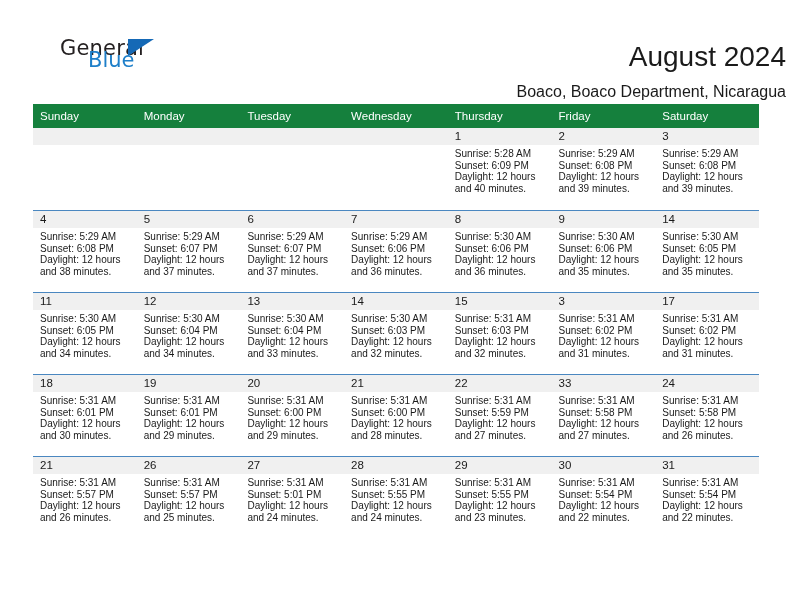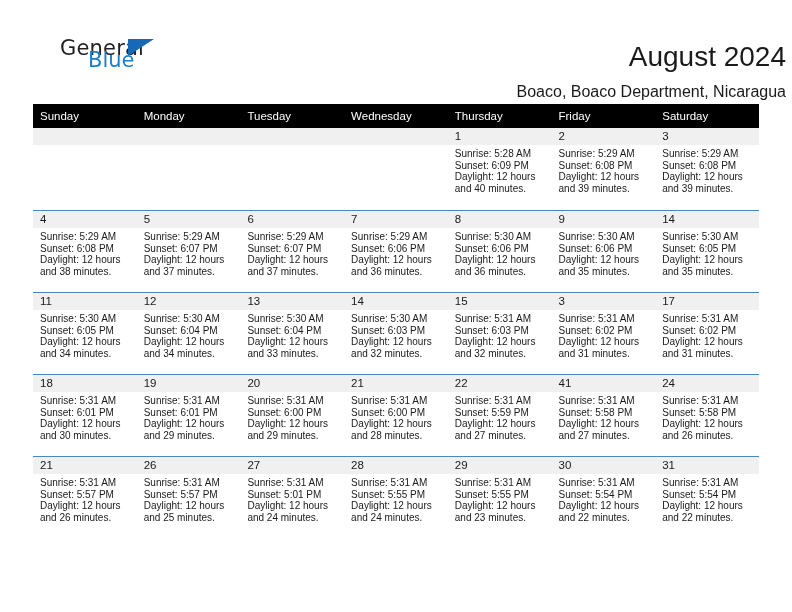--- a/index.html
+++ b/index.html
@@ -86,21 +86,21 @@
   
   .calendar {
     position: absolute;
     left: 33px;
     top: 104px;
     width: 726px;
     border-collapse: collapse;
     table-layout: fixed;
   }
   .calendar th {
-    background: #000000;
+    background: #15803d;
     color: #ffffff;
     font-size: 11.5px;
     font-weight: normal;
     text-align: left;
     padding: 5px 0 5px 7px;
     height: 14px;
     border: none;
   }
   .calendar td {
     vertical-align: top;
@@ -438,21 +438,21 @@
               <div class="info">
                 <div>Sunrise: 5:31 AM</div>
                 <div>Sunset: 5:59 PM</div>
                 <div>Daylight: 12 hours</div>
                 <div>and 27 minutes.</div>
               </div>
             </div>
           </td>
           <td>
             <div class="daycell">
-              <div class="daynum-band">41</div>
+              <div class="daynum-band">33</div>
               <div class="info">
                 <div>Sunrise: 5:31 AM</div>
                 <div>Sunset: 5:58 PM</div>
                 <div>Daylight: 12 hours</div>
                 <div>and 27 minutes.</div>
               </div>
             </div>
           </td>
           <td>
             <div class="daycell">

